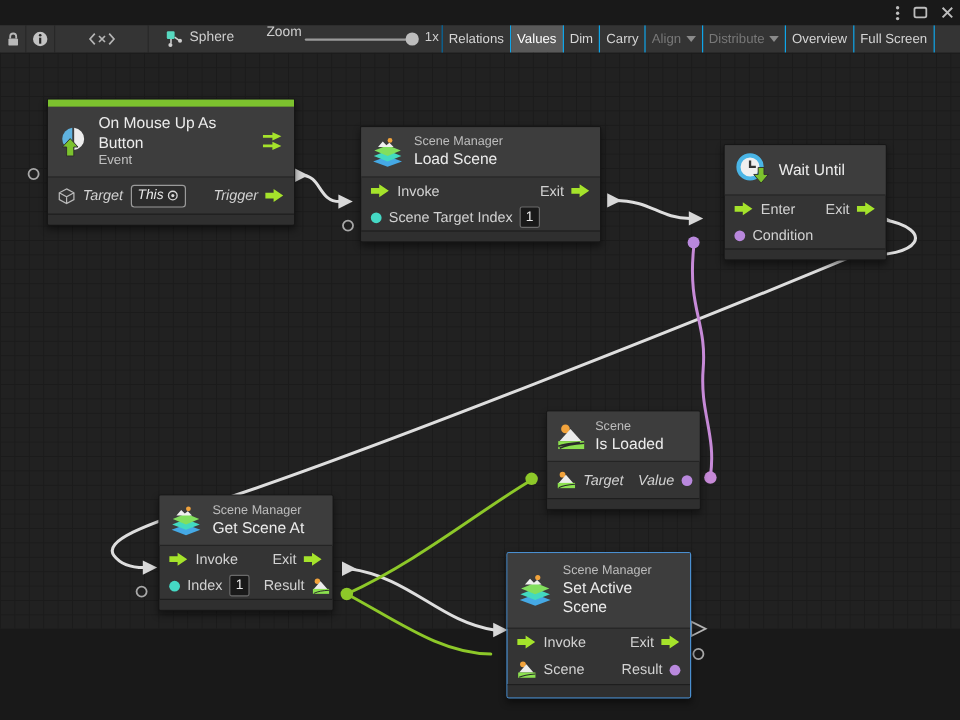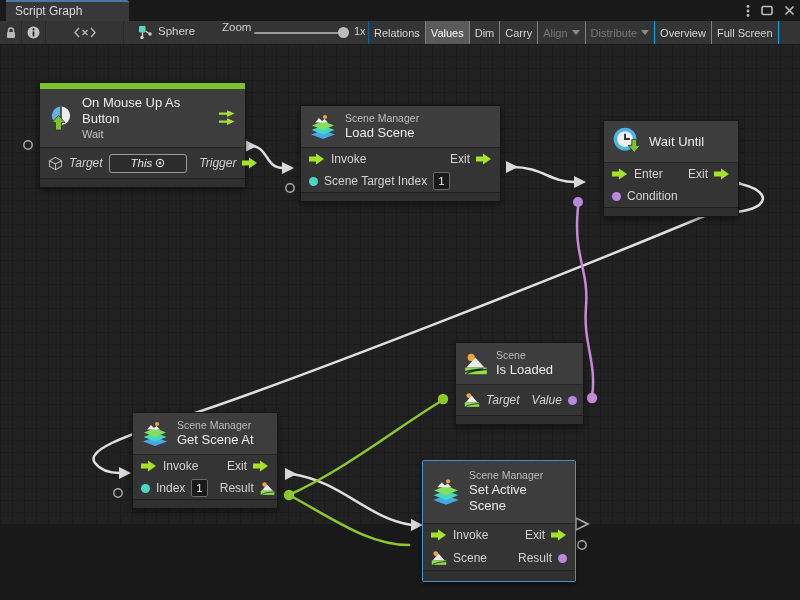--- a/index.html
+++ b/index.html
@@ -61,33 +61,30 @@
   .port-row{display:flex;align-items:center;gap:6px;padding:0 8px;height:22px;
     font-size:12px;color:#d2d2d2;}
   .port-row.tall{height:30px;font-style:italic;}
   .spacer{flex:1;}
   .node-footer{height:8px;background:#2f2f2f;border-top:1px solid #1e1e1e;}
   .dot{width:9px;height:9px;border-radius:50%;display:inline-block;flex:none;}
   .dot.teal{background:var(--teal);} .dot.purple{background:var(--purple);}
   .value-box{background:#191919;border:1px solid #6a6a6a;border-radius:2px;
     padding:0 4px;height:16px;line-height:16px;font-size:11.5px;color:#e8e8e8;}
   .pill{display:inline-flex;align-items:center;gap:3px;border:1px solid #9a9a9a;
-    border-radius:3px;background:#2c2c2c;padding:0 21px;height:17px;font-size:11.5px;color:#e8e8e8;}
+    border-radius:3px;background:#2c2c2c;padding:0 5px;height:17px;font-size:11.5px;color:#e8e8e8;}
   .flow-arrow{flex:none;display:inline-block;}
   .icon{flex:none;display:inline-block;}
 </style>
 </head>
 <body>
 
 <div class="window">
 
   <div class="tabbar">
-    <div class="tab">
-      <span>Script Graph</span>
-    </div>
     <div class="win-controls">
       <svg width="4" height="14" viewBox="0 0 4 14">
         <circle cx="2" cy="2.5" r="1.4" fill="#bdbdbd"></circle>
           <circle cx="2" cy="7" r="1.4" fill="#bdbdbd"></circle>
           <circle cx="2" cy="11.5" r="1.4" fill="#bdbdbd"></circle>
       </svg>
       <svg width="12" height="11" viewBox="0 0 12 11">
         <rect x="1" y="1.5" width="10" height="8" rx="1.5" fill="none" stroke="#bdbdbd" stroke-width="1.6"></rect>
       </svg>
       <svg width="11" height="11" viewBox="0 0 11 11">
@@ -195,21 +192,21 @@
     <div class="node" style="left:39px;top:38px;width:205px;">
       <div class="event-bar"></div>
       <div class="node-header">
         <svg class="icon" width="26" height="26" viewBox="0 0 26 26">
           <path d="M12.2,1.5 A9.3,9.3 0 0 0 12.2,20 Z" fill="#5fb2e0"></path>
           <path d="M13.8,1.5 A9.3,9.3 0 0 1 13.8,20 Z" fill="#ededed"></path>
           <path d="M7.5,25 L7.5,17.5 L4,17.5 L10.5,10.5 L17,17.5 L13.5,17.5 L13.5,25 Z" fill="#7cc22e" stroke="#2c2c2c" stroke-width="0.8"></path>
         </svg>
         <div class="hd-col">
           <span class="hd-title">On Mouse Up As Button</span>
-          <span class="hd-sub">Wait</span>
+          <span class="hd-sub">Event</span>
         </div>
         <span class="spacer"></span>
         <svg class="icon" width="18" height="16" viewBox="0 0 18 16">
           <path d="M0,2.4 H8 V0.2 L15.5,3.6 8,7 V4.8 H0 Z" fill="#a5e32b"></path>
           <path d="M0,10.4 H8 V8.2 L15.5,11.6 8,15 V12.8 H0 Z" fill="#a5e32b"></path>
         </svg>
       </div>
       <div class="port-row tall">
         <svg class="icon" width="15" height="15" viewBox="0 0 16 16">
           <path d="M8,1.5 L14.5,5 L14.5,11 L8,14.5 L1.5,11 L1.5,5 Z M1.5,5 L8,8.5 L14.5,5 M8,8.5 L8,14.5" fill="none" stroke="#b8b8b8" stroke-width="1.1"></path>

